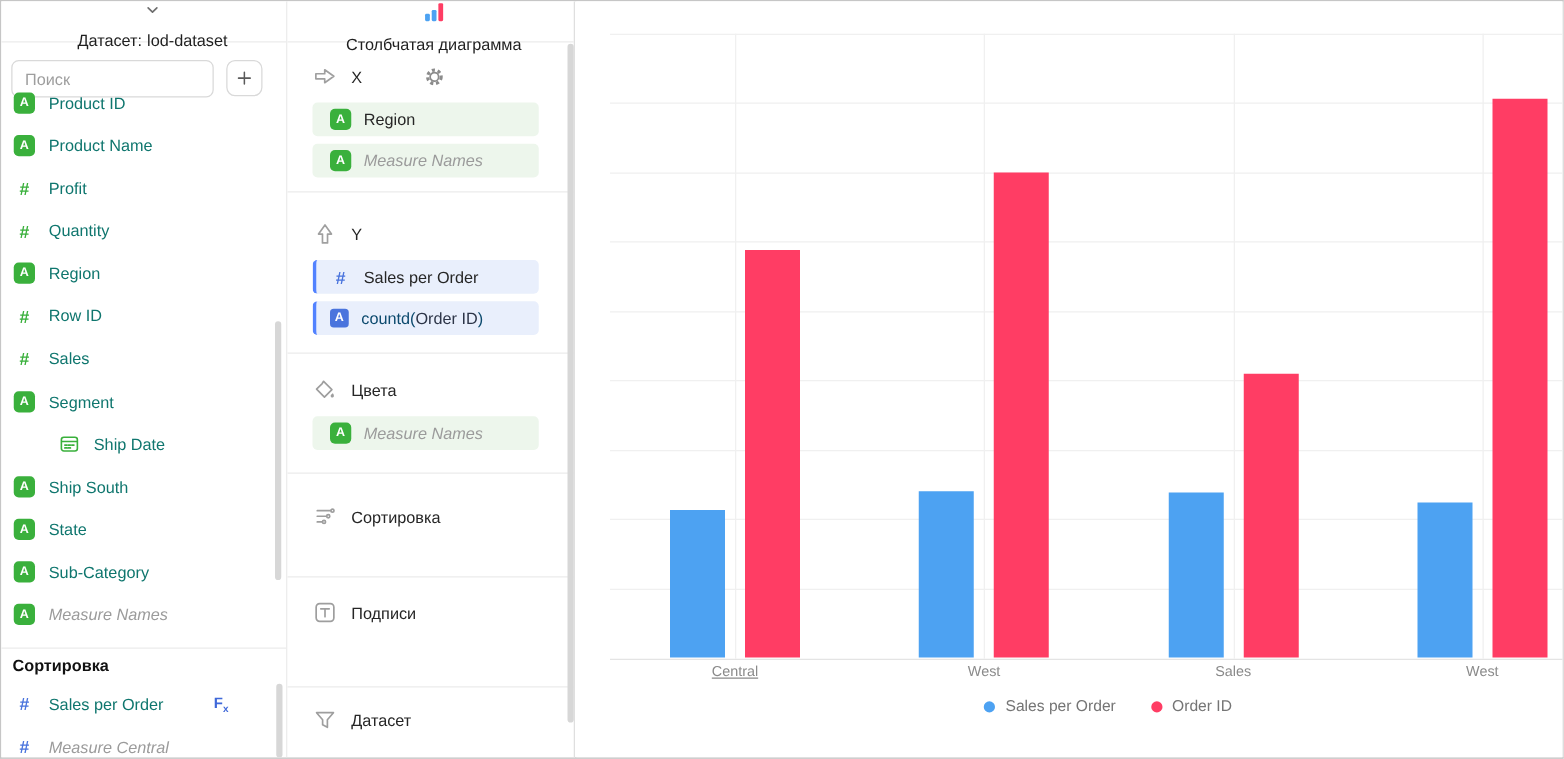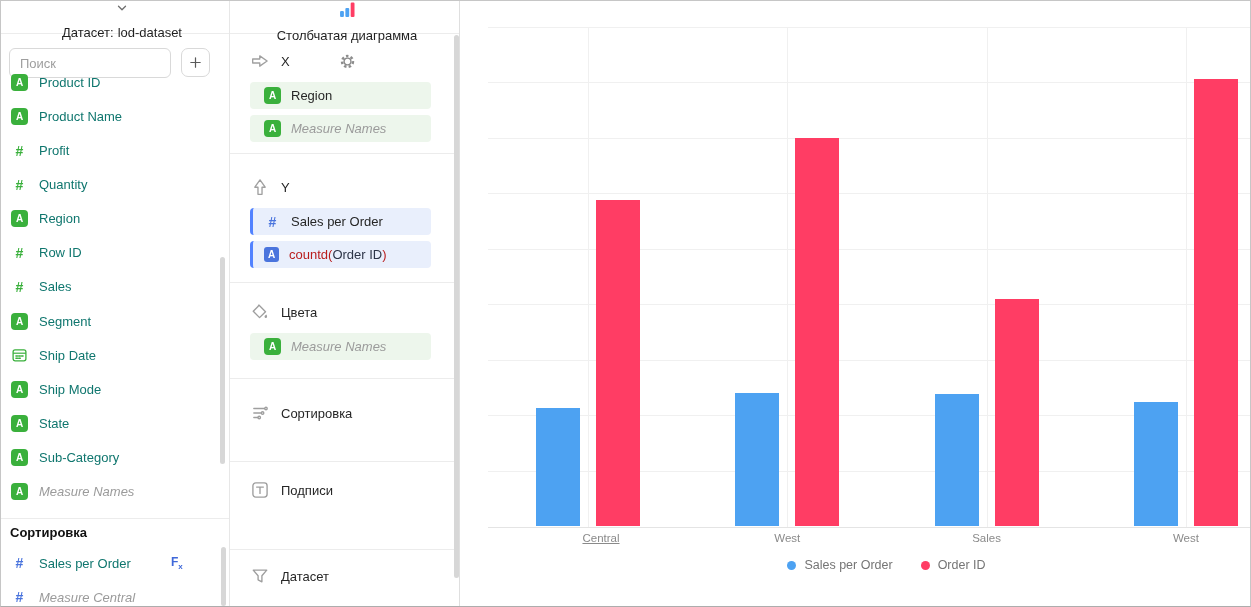--- a/index.html
+++ b/index.html
@@ -52,21 +52,21 @@
   #cfg-title { color:#1f1f1f; flex:1; }
   .sec-row { position:absolute; left:21px; display:flex; align-items:center; gap:12px; height:20px; }
   .sec-label { color:#262626; }
   .chip {
     position:absolute; left:20px; width:181px; height:27px; border-radius:4px;
     display:flex; align-items:center; padding-left:14px; gap:10px; cursor:grab;
   }
   .chip.green { background:#edf6ec; }
   .chip.blue  { background:#e9effc; border-left:3px solid #5282ff; padding-left:11px; }
   .chip .chip-label { white-space:nowrap; }
-  .chip .fn { color:#b91c1c; }
+  .chip .fn { color:#0c4a6e; }
   .chip .arg { color:#2d3548; }
 
   
   #chart-panel { position:absolute; left:460px; top:0; width:791px; height:605px; background:#fff; overflow:hidden; }
   .hgrid { position:absolute; left:27px; width:797px; height:1px; background:#f0f0f0; }
   .hgrid.base { background:#e4e4e4; }
   .vgrid { position:absolute; width:1px; background:#f0f0f0; }
   .bar { position:absolute; cursor:pointer; }
   .cat-label { position:absolute; top:531px; width:140px; text-align:center; transform:translateX(-50%);
                font-size:11.5px; color:#8a8a8a; }
@@ -132,33 +132,33 @@
           <span class="field-label">Row ID</span>
         </div>
         <div class="field-row" style="top: 268.98px;">
           <span class="hash g">#</span>
           <span class="field-label">Sales</span>
         </div>
         <div class="field-row" style="top: 303.06px;">
           <span class="sq g">A</span>
           <span class="field-label">Segment</span>
         </div>
-        <div class="field-row" style="top: 337.14px;">
+        <div class="field-row" style="top: 337.14px; margin-left: 36px;">
           <span>
             <svg width="17" height="16" viewBox="0 0 16 16">
               <rect x="1.6" y="2.8" width="12.8" height="11" rx="2" fill="none" stroke="#3ab03c" stroke-width="1.3"></rect>
               <path d="M1.6 6.2h12.8" stroke="#3ab03c" stroke-width="1.2"></path>
               <path d="M4.4 9h1.6M7.2 9h1.6M10 9h1.6M4.4 11.3h1.6M7.2 11.3h1.6" stroke="#3ab03c" stroke-width="1.4" stroke-linecap="round"></path>
             </svg>
           </span>
           <span class="field-label">Ship Date</span>
         </div>
         <div class="field-row" style="top: 371.22px;">
           <span class="sq g">A</span>
-          <span class="field-label">Ship Mode</span>
+          <span class="field-label">Ship South</span>
         </div>
         <div class="field-row" style="top: 405.3px;">
           <span class="sq g">A</span>
           <span class="field-label">State</span>
         </div>
         <div class="field-row" style="top: 439.38px;">
           <span class="sq g">A</span>
           <span class="field-label">Sub-Category</span>
         </div>
         <div class="field-row" style="top: 473.46px;">
@@ -311,21 +311,21 @@
         <div class="hgrid" style="top: 469.944px;"></div>
         <div class="hgrid" style="top: 414.389px;"></div>
         <div class="hgrid" style="top: 358.833px;"></div>
         <div class="hgrid" style="top: 303.278px;"></div>
         <div class="hgrid" style="top: 247.722px;"></div>
         <div class="hgrid" style="top: 192.167px;"></div>
         <div class="hgrid" style="top: 136.611px;"></div>
         <div class="hgrid" style="top: 81.0556px;"></div>
         <div class="hgrid" style="top: 25.5px;"></div>
         <div class="vgrid" style="left: 127px; top: 25.5px; height: 500px;"></div>
-        <div class="cat-label" style="left: 140px; text-decoration: underline;">Central</div>
+        <div class="cat-label" style="left: 127px; text-decoration: underline;">Central</div>
         <div class="bar" style="left: 75px; width: 44px; top: 407.167px; height: 118.333px; background: rgb(77, 162, 242);"></div>
         <div class="bar" style="left: 135px; width: 44px; top: 199.111px; height: 326.389px; background: rgb(255, 61, 100);"></div>
         <div class="vgrid" style="left: 326.3px; top: 25.5px; height: 500px;"></div>
         <div class="cat-label" style="left: 326.3px;">West</div>
         <div class="bar" style="left: 274.3px; width: 44px; top: 392.167px; height: 133.333px; background: rgb(77, 162, 242);"></div>
         <div class="bar" style="left: 334.3px; width: 44px; top: 136.611px; height: 388.889px; background: rgb(255, 61, 100);"></div>
         <div class="vgrid" style="left: 525.6px; top: 25.5px; height: 500px;"></div>
         <div class="cat-label" style="left: 525.6px;">Sales</div>
         <div class="bar" style="left: 473.6px; width: 44px; top: 393.278px; height: 132.222px; background: rgb(77, 162, 242);"></div>
         <div class="bar" style="left: 533.6px; width: 44px; top: 297.722px; height: 227.778px; background: rgb(255, 61, 100);"></div>

